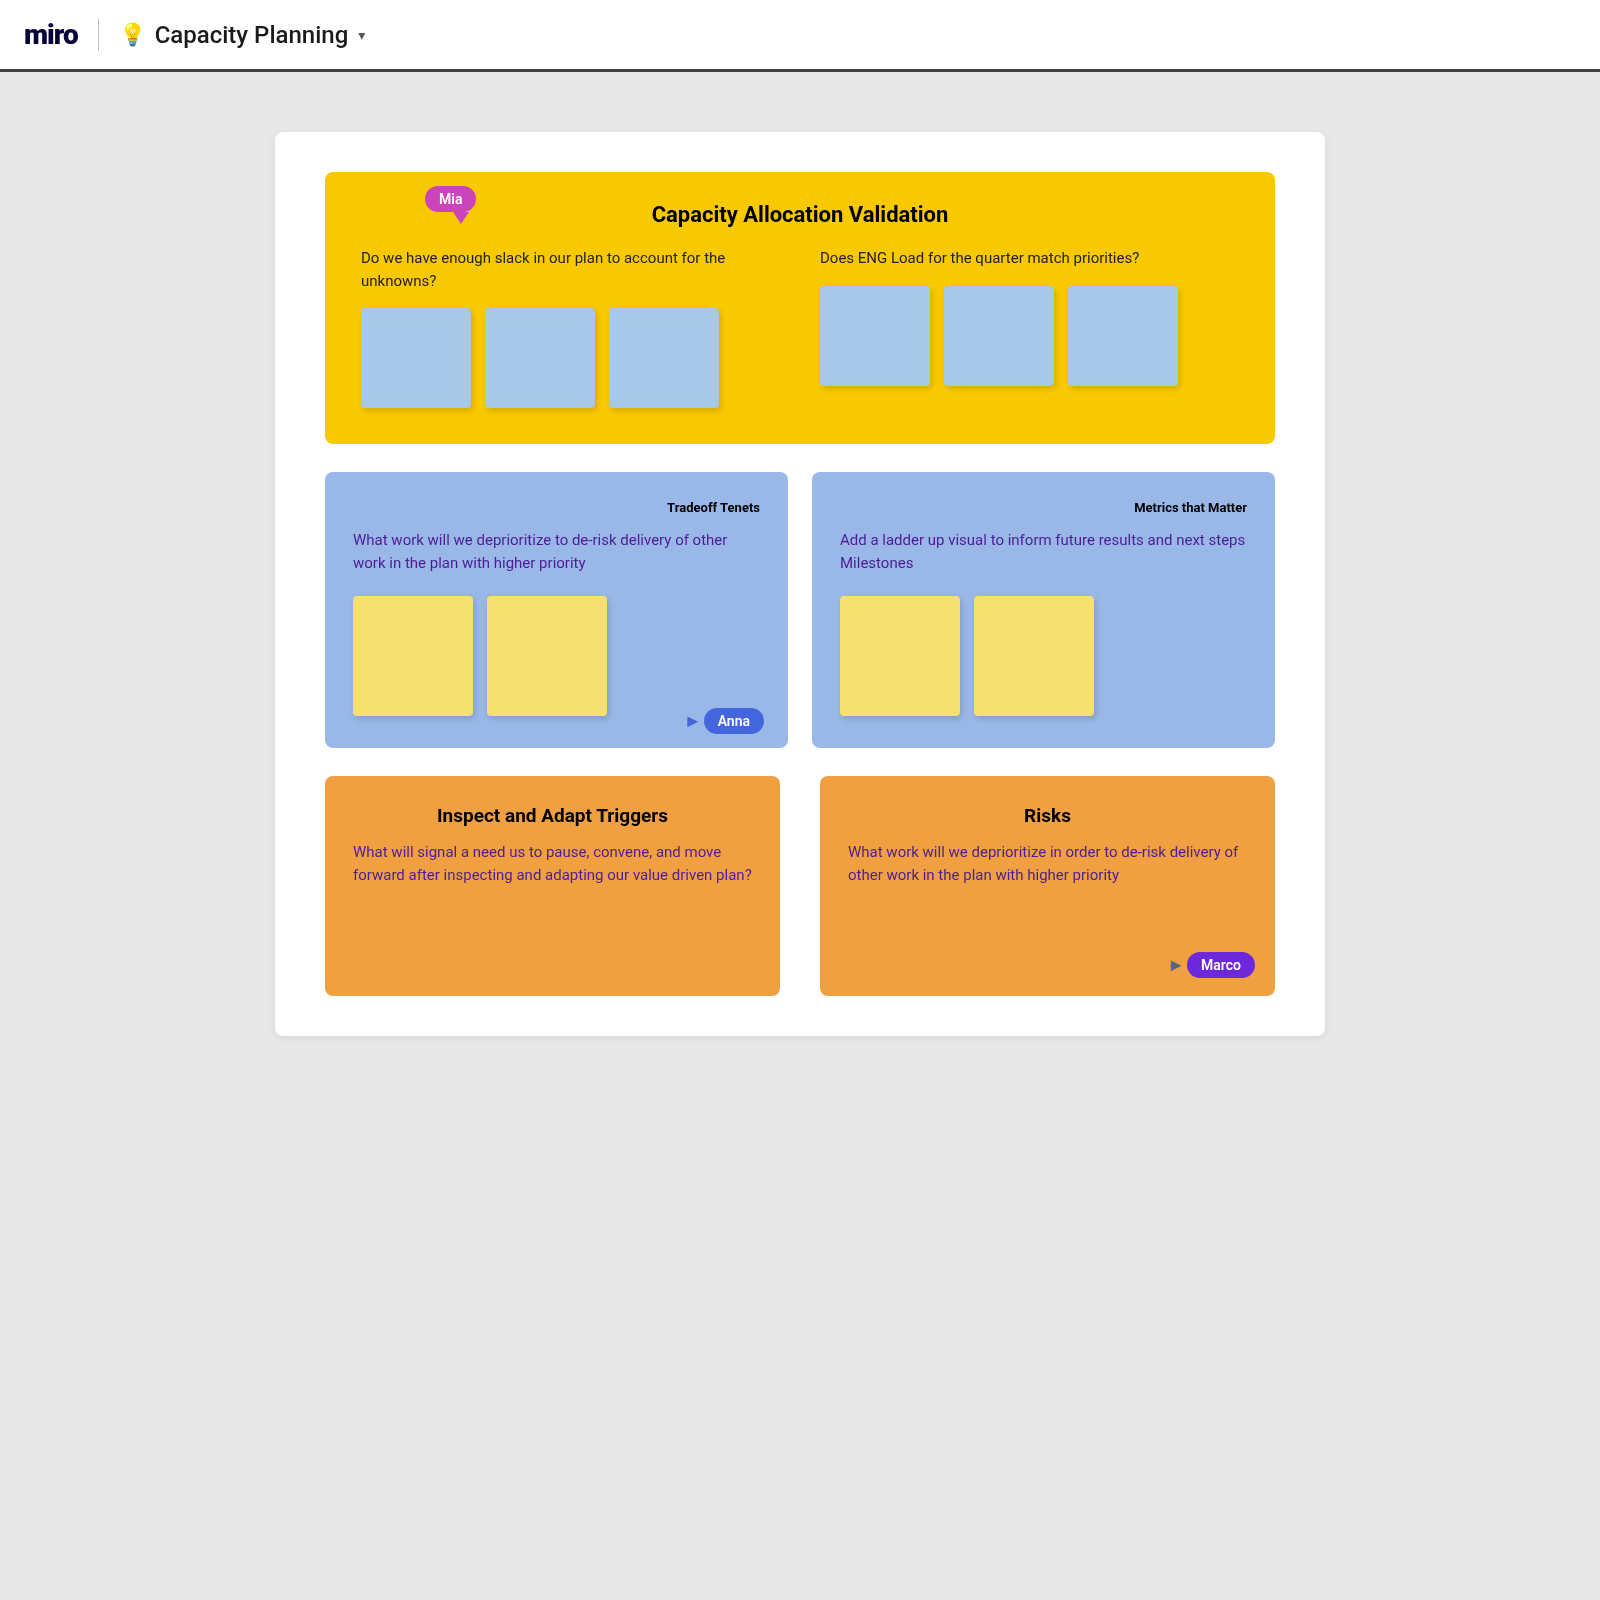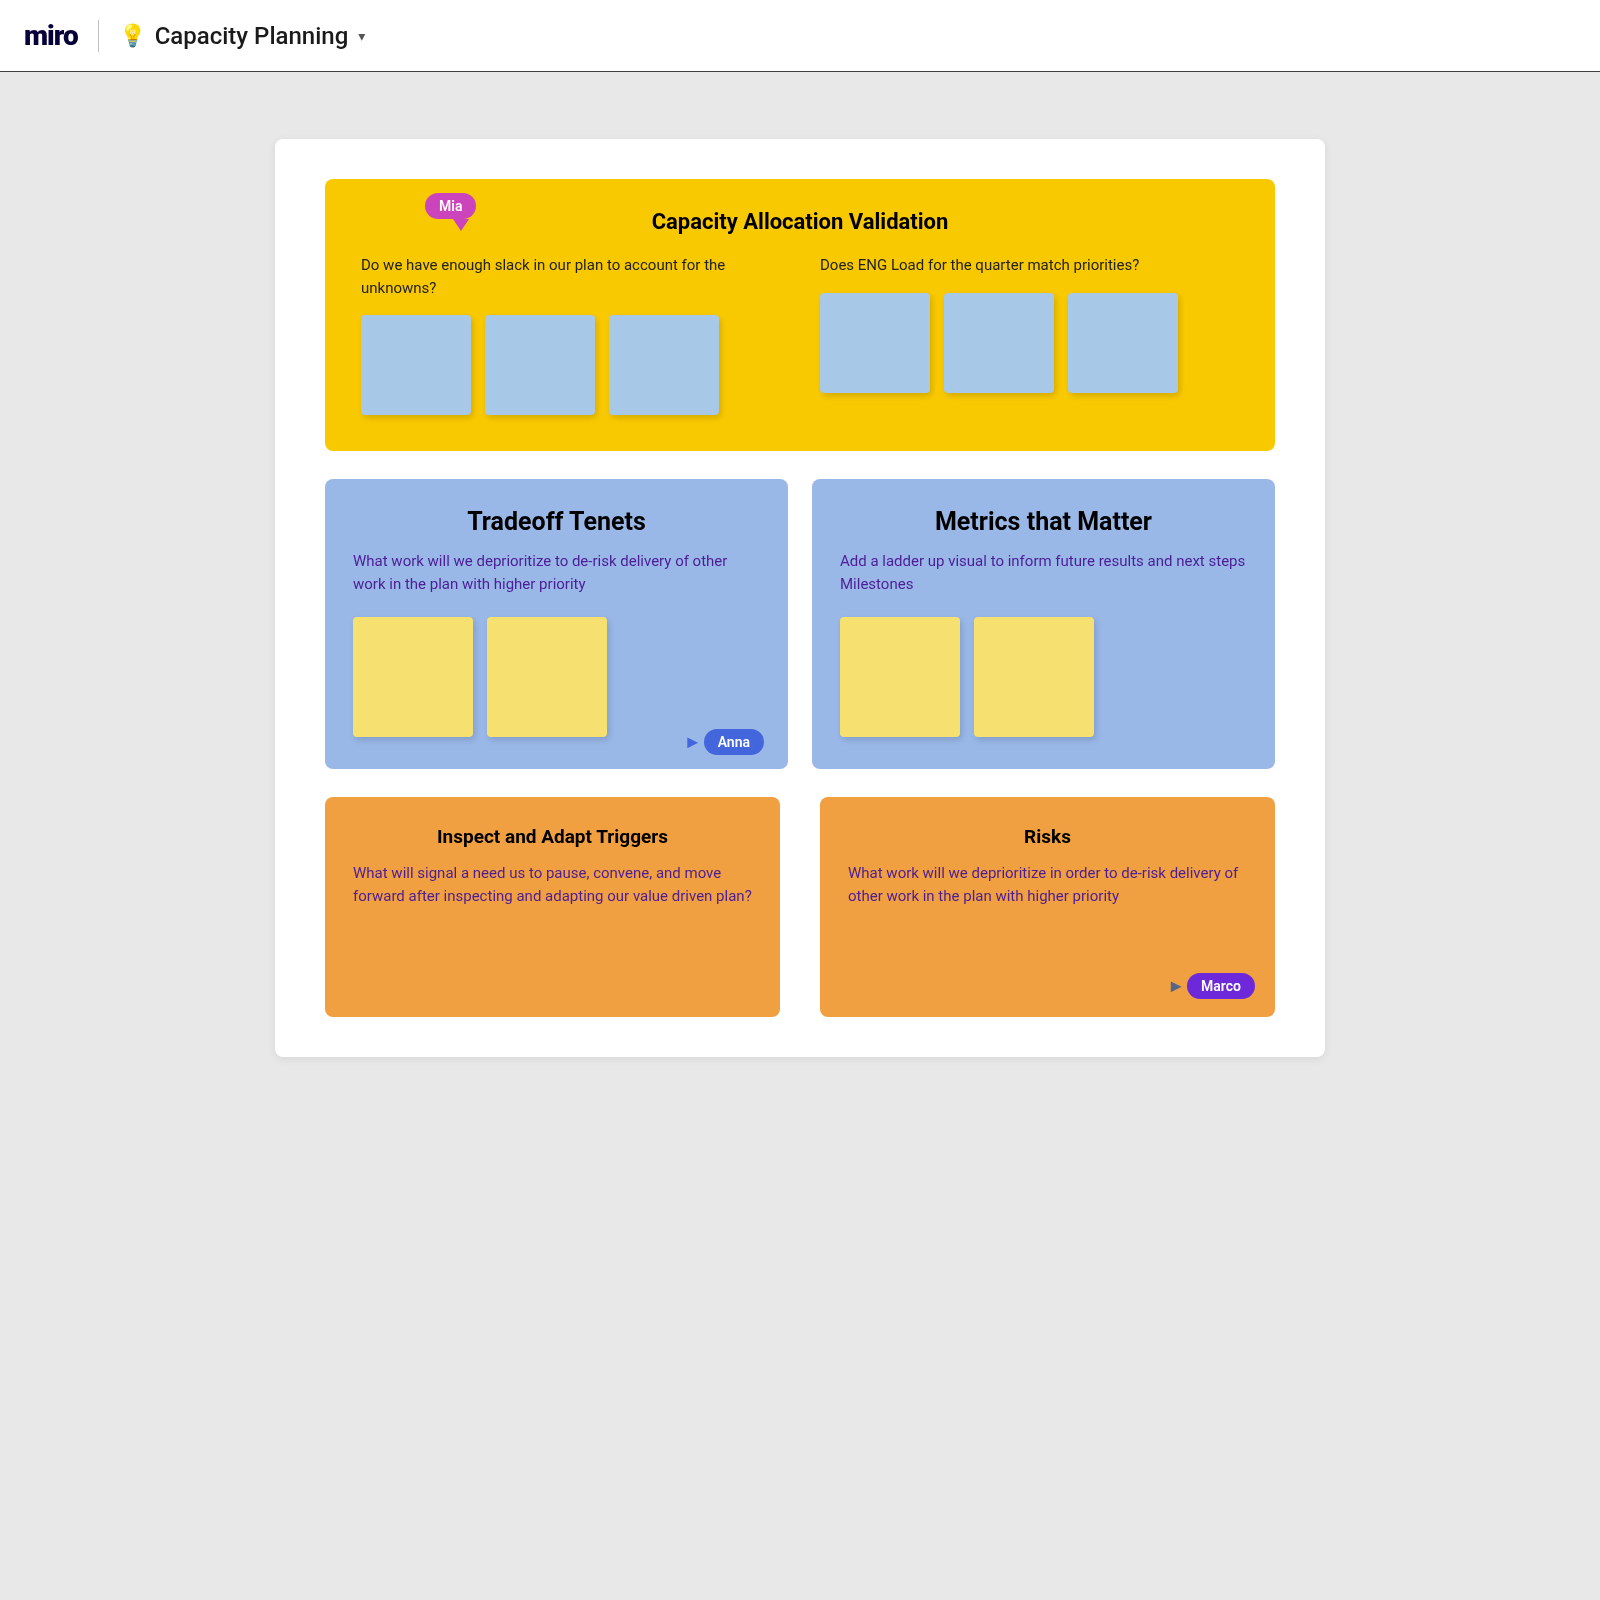--- a/index.html
+++ b/index.html
@@ -10,21 +10,21 @@
       width: 1600px;
     }
 
     
     .header {
       background: #ffffff;
       display: flex;
       align-items: center;
       padding: 0 24px;
       height: 72px;
-      border-bottom: 1px solid #404040;
+      border-bottom: 3px solid #404040;
     }
     .logo {
       font-size: 28px;
       font-weight: 900;
       color: #050038;
       letter-spacing: -1px;
     }
     .header-divider {
       width: 1px;
       height: 32px;
@@ -61,21 +61,21 @@
     .canvas-area {
       padding: 60px 80px;
     }
 
     .board {
       background: #ffffff;
       border-radius: 8px;
       padding: 40px 50px;
       box-shadow: 0 2px 8px rgba(0,0,0,0.08);
       max-width: 1050px;
-      margin: 7px auto;
+      margin: 0 auto;
     }
 
     
     .yellow-section {
       background: #f9c900;
       border-radius: 8px;
       padding: 30px 36px 36px;
       margin-bottom: 28px;
       position: relative;
     }
@@ -189,24 +189,24 @@
     }
 
     .blue-section {
       background: #99b8e8;
       border-radius: 8px;
       padding: 28px 28px 32px;
       position: relative;
     }
 
     .blue-section .section-title {
-      font-size: 25px;
+      font-size: 13px;
       font-weight: 700;
       margin-bottom: 14px;
-      text-align: center;
+      text-align: right;
     }
 
     
     .orange-sections-row {
       display: grid;
       grid-template-columns: 1fr 1fr;
       gap: 40px;
     }
 
     .orange-section {

